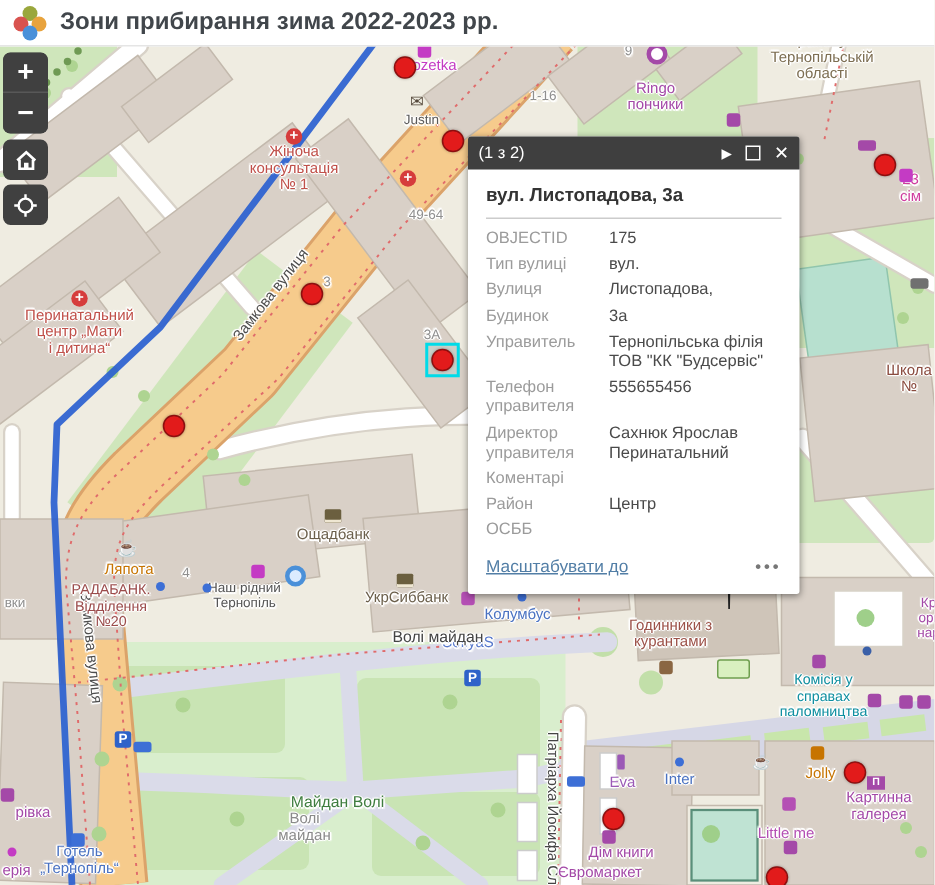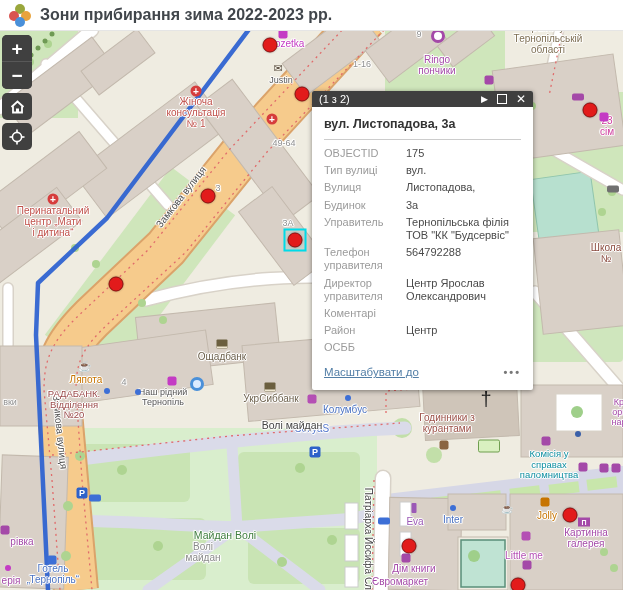--- a/index.html
+++ b/index.html
@@ -47,21 +47,21 @@
   .zoomgroup{background:#404040;border-radius:5px;overflow:hidden;margin-bottom:4px}
   .mbtn{width:30px;height:27px;background:#404040;color:#fff;display:flex;align-items:center;
         justify-content:center;cursor:pointer;border:none}
   .zoomgroup .mbtn:first-child{border-bottom:1px solid #585858}
   .sq{border-radius:5px;margin-bottom:3px}
   .mbtn .pm{font-size:19px;font-weight:bold;line-height:1}
   
   .popup{position:absolute;left:312px;top:91px;width:221px;min-height:287px;z-index:20;
          background:#fff;border-radius:2px;box-shadow:0 1px 5px rgba(0,0,0,.45);
          display:flex;flex-direction:column}
-  .p-head{background:#3f3f3f;color:#fff;height:16px;display:flex;align-items:center;
+  .p-head{background:#3f3f3f;color:#fff;height:22px;display:flex;align-items:center;
           padding:0 7px;border-radius:2px 2px 0 0;cursor:move}
   .p-pager{font-size:11px;flex:1}
   .p-hicons{display:flex;align-items:center;gap:9px}
   .p-next{font-size:9px;cursor:pointer}
   .p-max{width:8px;height:8px;border:1.5px solid #fff;cursor:pointer}
   .p-close{font-size:12px;cursor:pointer;line-height:1}
   .p-body{padding:8px 12px 0 12px;flex:1}
   .p-title{font-size:12.5px;font-weight:bold;color:#333;padding:2px 0 8px 0;
            border-bottom:1px solid #ccc;margin-bottom:7px}
   .p-row{display:grid;grid-template-columns:78px 1fr;column-gap:4px;margin-bottom:4px;
@@ -402,25 +402,25 @@
     <div class="p-row">
       <span class="k">Будинок</span>
       <span class="v">3а</span>
     </div>
     <div class="p-row">
       <span class="k">Управитель</span>
       <span class="v">Тернопільська філія ТОВ "КК "Будсервіс"</span>
     </div>
     <div class="p-row">
       <span class="k">Телефон управителя</span>
-      <span class="v">564792288</span>
+      <span class="v">555655456</span>
     </div>
     <div class="p-row">
       <span class="k">Директор управителя</span>
-      <span class="v">Центр Ярослав Олександрович</span>
+      <span class="v">Сахнюк Ярослав Перинатальний</span>
     </div>
     <div class="p-row">
       <span class="k">Коментарі</span>
       <span class="v"></span>
     </div>
     <div class="p-row">
       <span class="k">Район</span>
       <span class="v">Центр</span>
     </div>
     <div class="p-row">

